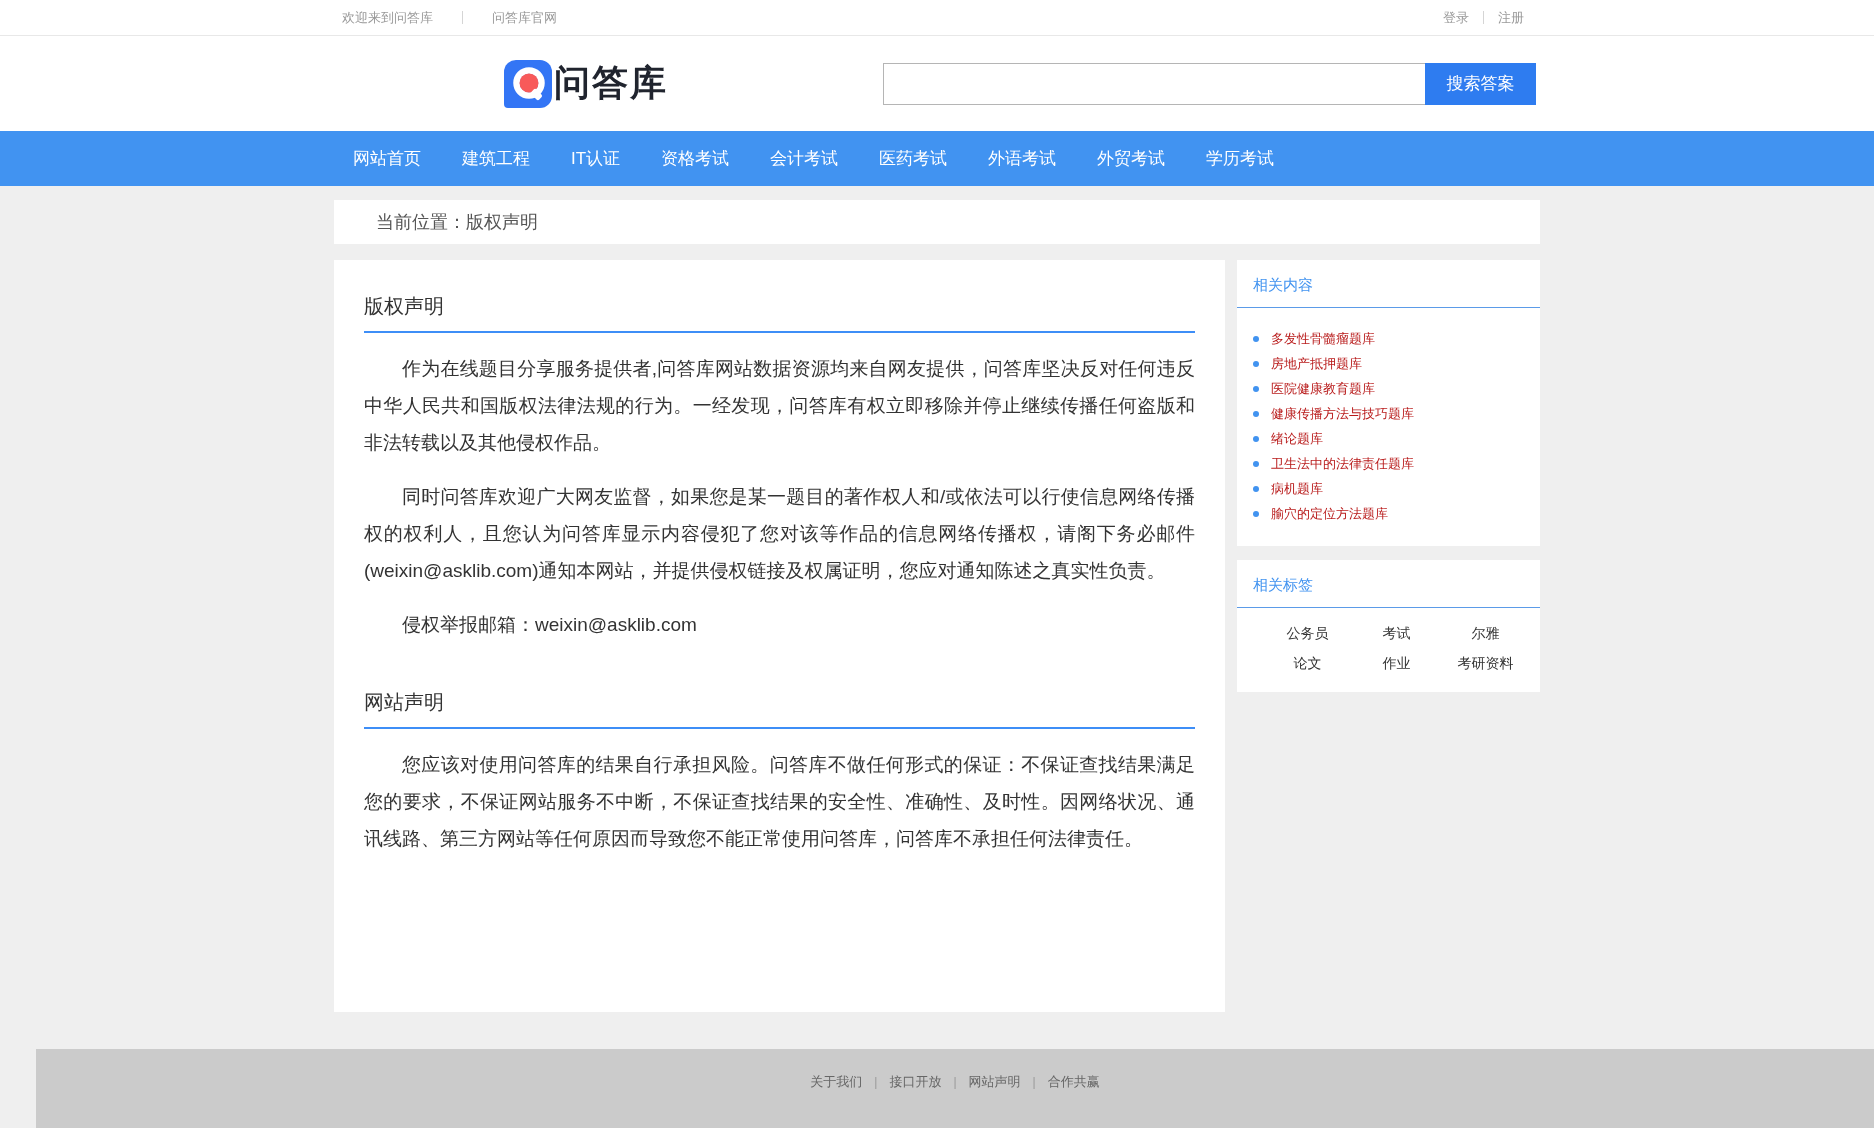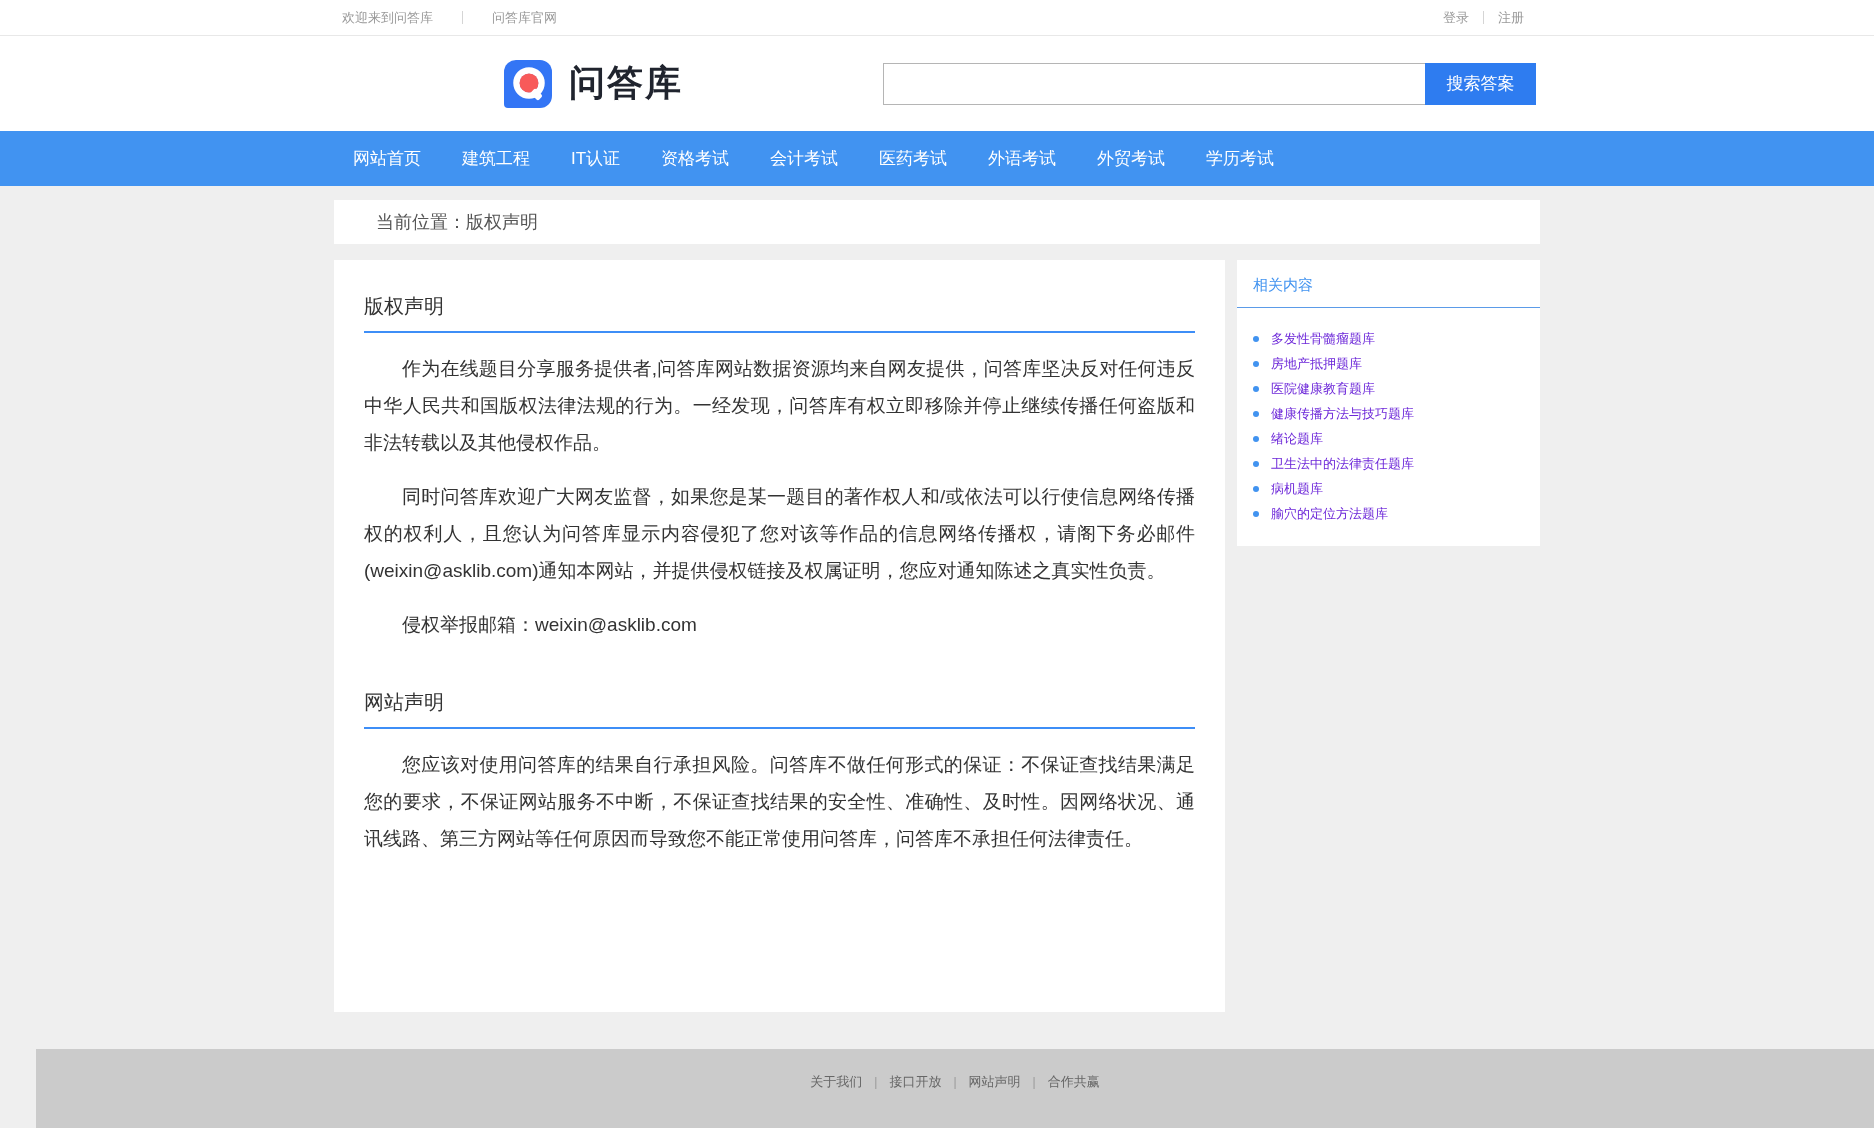--- a/index.html
+++ b/index.html
@@ -17,21 +17,21 @@
   .topbar-left { padding-left:8px;gap:15px; }
   .topbar-right { margin-left:auto; padding-right:16px; }
   .topbar a { color:#999; text-decoration:none; cursor:pointer; }
   .tb-divider { width:1px; height:13px; background:#d5d5d5; margin:0 14px; }
 
   
   .header { background:#fff; height:95px; }
   .header .container { display:flex; align-items:center; height:100%; }
   .logo { display:flex; align-items:center; margin-left:170px; cursor:pointer; }
   .logo-icon { width:48px; height:48px; display:block; }
-  .logo-text { font-size:36px; font-weight:bold; color:#20242e; margin-left:17px; letter-spacing:2px; }
+  .logo-text { font-size:36px; font-weight:bold; color:#20242e; margin-left:2px; letter-spacing:2px; }
   .search-group { margin-left:auto; margin-right:4px; display:flex; height:42px; }
   .search-input {
     width:542px; height:42px; border:1px solid #b5b5b5; border-right:none;
     padding:0 12px; font-size:16px; outline:none; background:#fff;
   }
   .search-btn {
     width:111px; height:42px; border:none; background:#2e7cf0; color:#fff;
     font-size:17px; cursor:pointer; font-family:inherit;
   }
 
@@ -59,21 +59,21 @@
 
   
   .sidebar { width:303px; margin-left:12px; }
   .side-card { background:#fff; }
   .side-card + .side-card { margin-top:14px; }
   .side-card-head { border-bottom:1px solid #5b9be8; padding:16px 16px 12px 16px; }
   .side-card-title { color:#4193f0; font-size:15px;font-family:Liberation Serif, serif; }
   .related-list { list-style:none; padding:18px 16px 20px 16px; }
   .related-list li { display:flex; align-items:center; height:25px; cursor:pointer; }
   .bullet { width:6px; height:6px; border-radius:50%; background:#4193f0; margin-right:12px; flex:none; }
-  .related-list a { color:#6d28d9; font-size:13px; text-decoration:none; white-space:nowrap; }
+  .related-list a { color:#b91c1c; font-size:13px; text-decoration:none; white-space:nowrap; }
   .tags-grid { display:grid; grid-template-columns:1fr 1fr 1fr; padding:12px 10px 16px 26px; row-gap:4px; }
   .tag { font-size:14px; color:#333; text-align:center; line-height:26px; text-decoration:none; cursor:pointer; white-space:nowrap; }
 
   
   .footer { background:#cbcbcb; height:91px; text-align:center; padding-top:24px;margin-left:36px; }
   .footer-links { font-size:13px; color:#666; display:flex; justify-content:center; align-items:center; }
   .footer-links a { color:#666; text-decoration:none; cursor:pointer; }
   .ft-divider { margin:0 12px; color:#999; font-size:12px; }
   .copyright { font-size:13px; color:#757575; margin-top:12px; }
 </style>
@@ -194,20 +194,33 @@
                 <span class="bullet"></span>
                 <a>病机题库</a>
               </li>
             <li>
                 <span class="bullet"></span>
                 <a>腧穴的定位方法题库</a>
               </li>
           </ul>
         </div>
 
+        <div class="side-card">
+          <div class="side-card-head">
+            <span class="side-card-title">相关标签</span>
+          </div>
+          <div class="tags-grid">
+            <a class="tag">公务员</a>
+            <a class="tag">考试</a>
+            <a class="tag">尔雅</a>
+            <a class="tag">论文</a>
+            <a class="tag">作业</a>
+            <a class="tag">考研资料</a>
+          </div>
+        </div>
 
       </div>
     </div>
   </div>
 </div>
 
 <div class="footer">
   <div class="footer-links">
     <a>关于我们</a>
     <span class="ft-divider">|</span>

